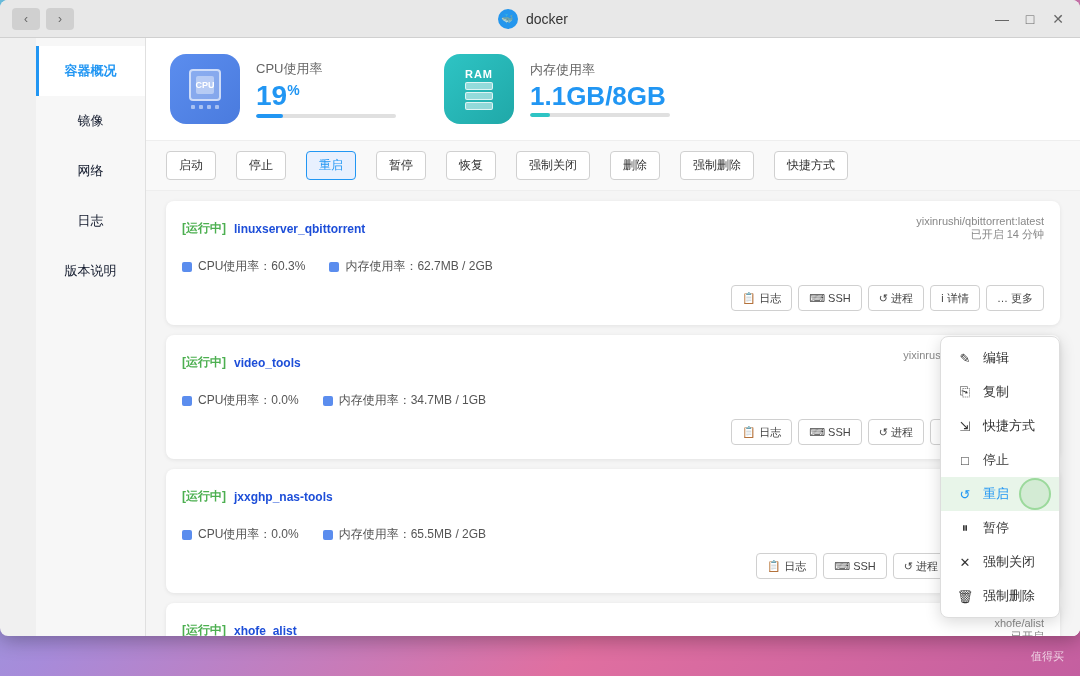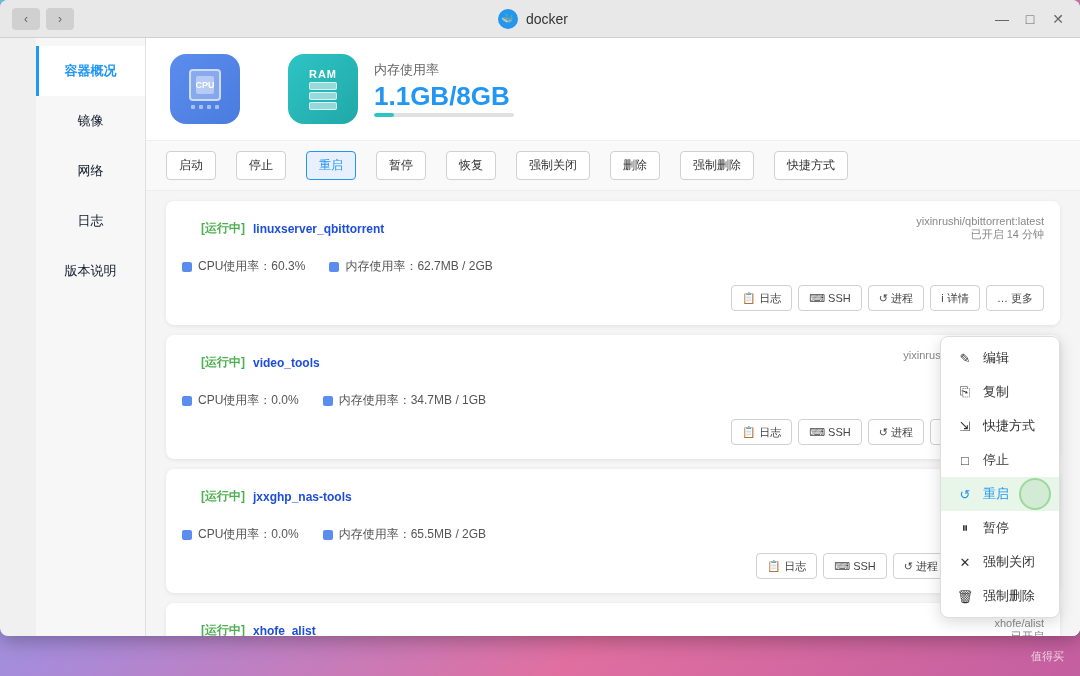--- a/index.html
+++ b/index.html
@@ -261,21 +261,20 @@
     }
     .container-title-row {
       display: flex;
       align-items: center;
       gap: 8px;
     }
     .status-badge {
       color: #4caf50;
       font-size: 12px;
       font-weight: 600;
-      margin-left: 19px;
     }
     .container-name {
       font-size: 12px;
       font-weight: 600;
       color: #1d4ed8;
     }
     .container-meta {
       text-align: right;
       font-size: 11px;
       color: #888;
@@ -436,20 +435,29 @@
               </div>
 
               <div style="display:flex;gap:4px;margin-top:2px;">
                 <div style="width:4px;height:4px;background:rgba(255,255,255,0.5);border-radius:1px;"></div>
                 <div style="width:4px;height:4px;background:rgba(255,255,255,0.5);border-radius:1px;"></div>
                 <div style="width:4px;height:4px;background:rgba(255,255,255,0.5);border-radius:1px;"></div>
                 <div style="width:4px;height:4px;background:rgba(255,255,255,0.5);border-radius:1px;"></div>
               </div>
             </div>
           </div>
+          <div class="stat-info">
+            <div class="stat-label">CPU使用率</div>
+            <div class="stat-value">
+              <span>19</span><sup>%</sup>
+            </div>
+            <div class="stat-bar">
+              <div class="stat-bar-fill" style="width:19%;"></div>
+            </div>
+          </div>
         </div>
 
         <div class="stat-item">
           <div class="stat-icon ram">
             <div class="ram-chip">
               <div class="ram-label">RAM</div>
               <div class="ram-bar"></div>
               <div class="ram-bar"></div>
               <div class="ram-bar"></div>
             </div>

